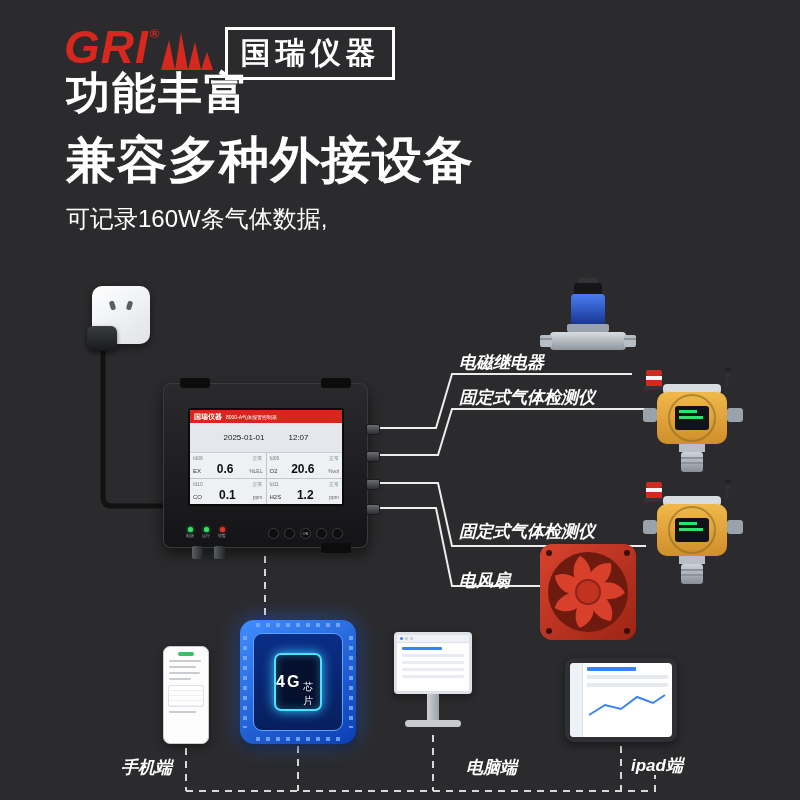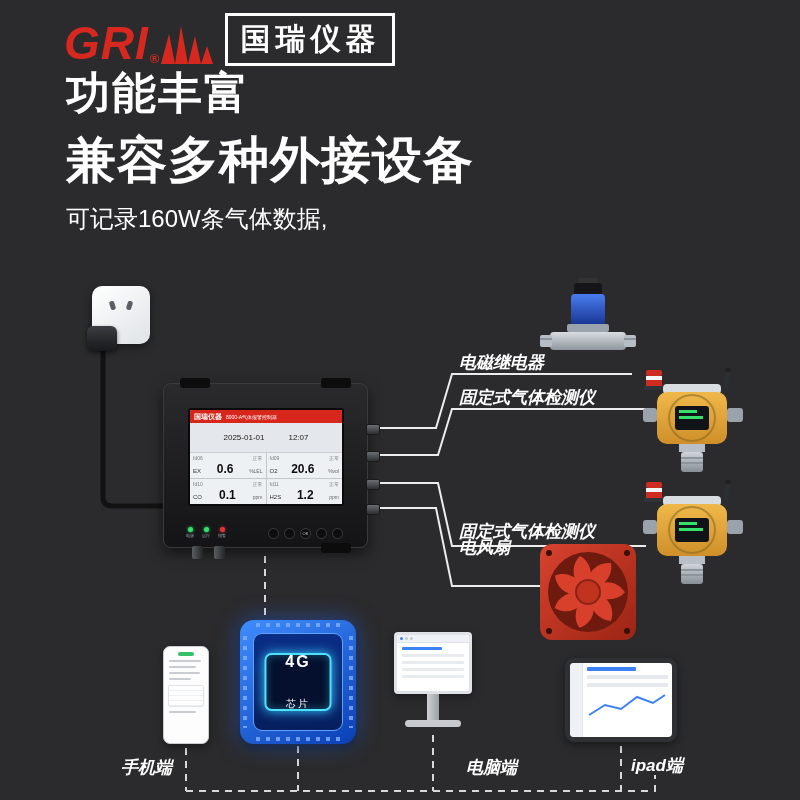--- a/index.html
+++ b/index.html
@@ -2,21 +2,21 @@
 <html><head>
 <meta charset="utf-8">
 <style>
   * { margin:0; padding:0; box-sizing:border-box; }
   html,body { background:#2b2b2d; }
   body { font-family:"Liberation Sans","DejaVu Sans",sans-serif; }
   #canvas { position:relative; width:800px; height:800px; background:#2b2b2d; overflow:hidden; color:#fff; }
   .abs { position:absolute; }
 
   
-  .logo-row { left:64px; top:10px; display:flex; align-items:flex-end; }
+  .logo-row { left:64px; top:24px; display:flex; align-items:flex-start; }
   .logo-gri { font-size:46px; font-weight:bold; font-style:italic; color:#d6281e; line-height:1; letter-spacing:1px; }
   .logo-reg { font-size:13px; color:#d6281e; font-weight:bold; margin:2px 0 0 1px; }
   .logo-wave { margin:6px 0 0 2px; }
   .namebox { margin:3px 0 0 10px; border:3px solid #ffffff; padding:3px 12px; font-size:30px; font-weight:bold; letter-spacing:5px; color:#fff; white-space:nowrap; }
 
   .h1 { left:66px; top:64px; font-size:44px; font-weight:bold; color:#ffffff; letter-spacing:2px; }
   .h2 { left:66px; top:127px; font-size:50px; font-weight:bold; color:#ffffff; letter-spacing:1px; }
   .p1 { left:66px; top:203px; font-size:24px; color:#ffffff; }
   .p2 { left:66px; top:247px; font-size:24px; color:#f2f2f2; }
 
@@ -84,24 +84,24 @@
   .chip-pins.b { bottom:3px; left:16px; right:16px; height:4px; }
   .chip-pins.l { left:3px; top:16px; bottom:16px; width:4px;
                  background:repeating-linear-gradient(#7fb0ff 0 4px, transparent 4px 10px); }
   .chip-pins.r { right:3px; top:16px; bottom:16px; width:4px;
                  background:repeating-linear-gradient(#7fb0ff 0 4px, transparent 4px 10px); }
   .chip-inner { position:absolute; left:13px; top:13px; right:13px; bottom:13px; border-radius:9px;
                 background:linear-gradient(#0a2d86,#071f5e); border:1px solid #5fa0ff; }
   .chip-pads { position:absolute; left:28px; right:28px; height:4px;
                background:repeating-linear-gradient(90deg,#ffd66b 0 3px, transparent 3px 7px); }
   .chip-pads.pt { top:19px; } .chip-pads.pb { bottom:19px; }
-  .chip-core { position:absolute; left:50%; top:50%; transform:translate(-50%,-50%); width:67px; height:58px;
+  .chip-core { position:absolute; left:50%; top:50%; transform:translate(-50%,-50%); width:48px; height:58px;
                background:#04102e; border:2px solid #4de0ff; border-radius:7px;
                box-shadow:0 0 12px #38c8ff, inset 0 0 8px rgba(77,224,255,.35);
-               display:flex; flex-direction:column; align-items:center; justify-content:center; gap:2px; }
+               display:flex; flex-direction:row; align-items:center; justify-content:center; gap:2px; }
   .chip-core .t1 { font-size:16px; font-weight:bold; color:#fff; letter-spacing:2px; }
   .chip-core .t2 { font-size:10px; color:#fff; letter-spacing:2px;margin-top:24px; }
 
   .monitor { left:394px; top:632px; width:78px; }
   .mon-screen { width:78px; height:62px; background:#ffffff; border:3px solid #dfe2e6; border-radius:4px;
                 overflow:hidden; box-shadow:0 3px 8px rgba(0,0,0,.4); }
   .mon-top { height:8px; background:#eef2f6; display:flex; align-items:center; gap:2px; padding:0 3px;
              border-bottom:1px solid #dfe3e8; }
   .mon-top i { width:3px; height:3px; border-radius:50%; background:#3b82f6; }
   .mon-top i + i { background:#c3cbd4; }
@@ -278,21 +278,21 @@
     <div class="gland gl2"></div>
     <div class="gland gl3"></div>
     <div class="gland gl4"></div>
     <div class="bgland b1"></div>
     <div class="bgland b2"></div>
   </div>
 
   <div class="abs devlabel" style="left:459px; top:351px;">电磁继电器</div>
   <div class="abs devlabel" style="left:459px; top:386px;">固定式气体检测仪</div>
   <div class="abs devlabel" style="left:459px; top:520px;">固定式气体检测仪</div>
-  <div class="abs devlabel" style="left:459px; top:536px;">电风扇</div>
+  <div class="abs devlabel" style="left:459px; top:569px;">电风扇</div>
 
   <svg class="abs dev-svg" style="left:538px; top:278px;" width="100" height="100" viewBox="0 0 100 100">
     <rect x="40" y="0" width="20" height="6" rx="2" fill="#333"></rect>
     <rect x="36" y="5" width="28" height="12" rx="3" fill="#15151a"></rect>
     <rect x="33" y="16" width="34" height="32" rx="4" fill="url(#coilG)"></rect>
     <rect x="29" y="46" width="42" height="8" rx="2" fill="#9aa3ad"></rect>
     <rect x="12" y="54" width="76" height="18" rx="4" fill="url(#metalG)"></rect>
     <rect x="2" y="57" width="12" height="12" rx="2" fill="#b8bec5"></rect>
     <rect x="86" y="57" width="12" height="12" rx="2" fill="#b8bec5"></rect>
     <rect x="2" y="60" width="12" height="2" fill="#8d949c"></rect>

